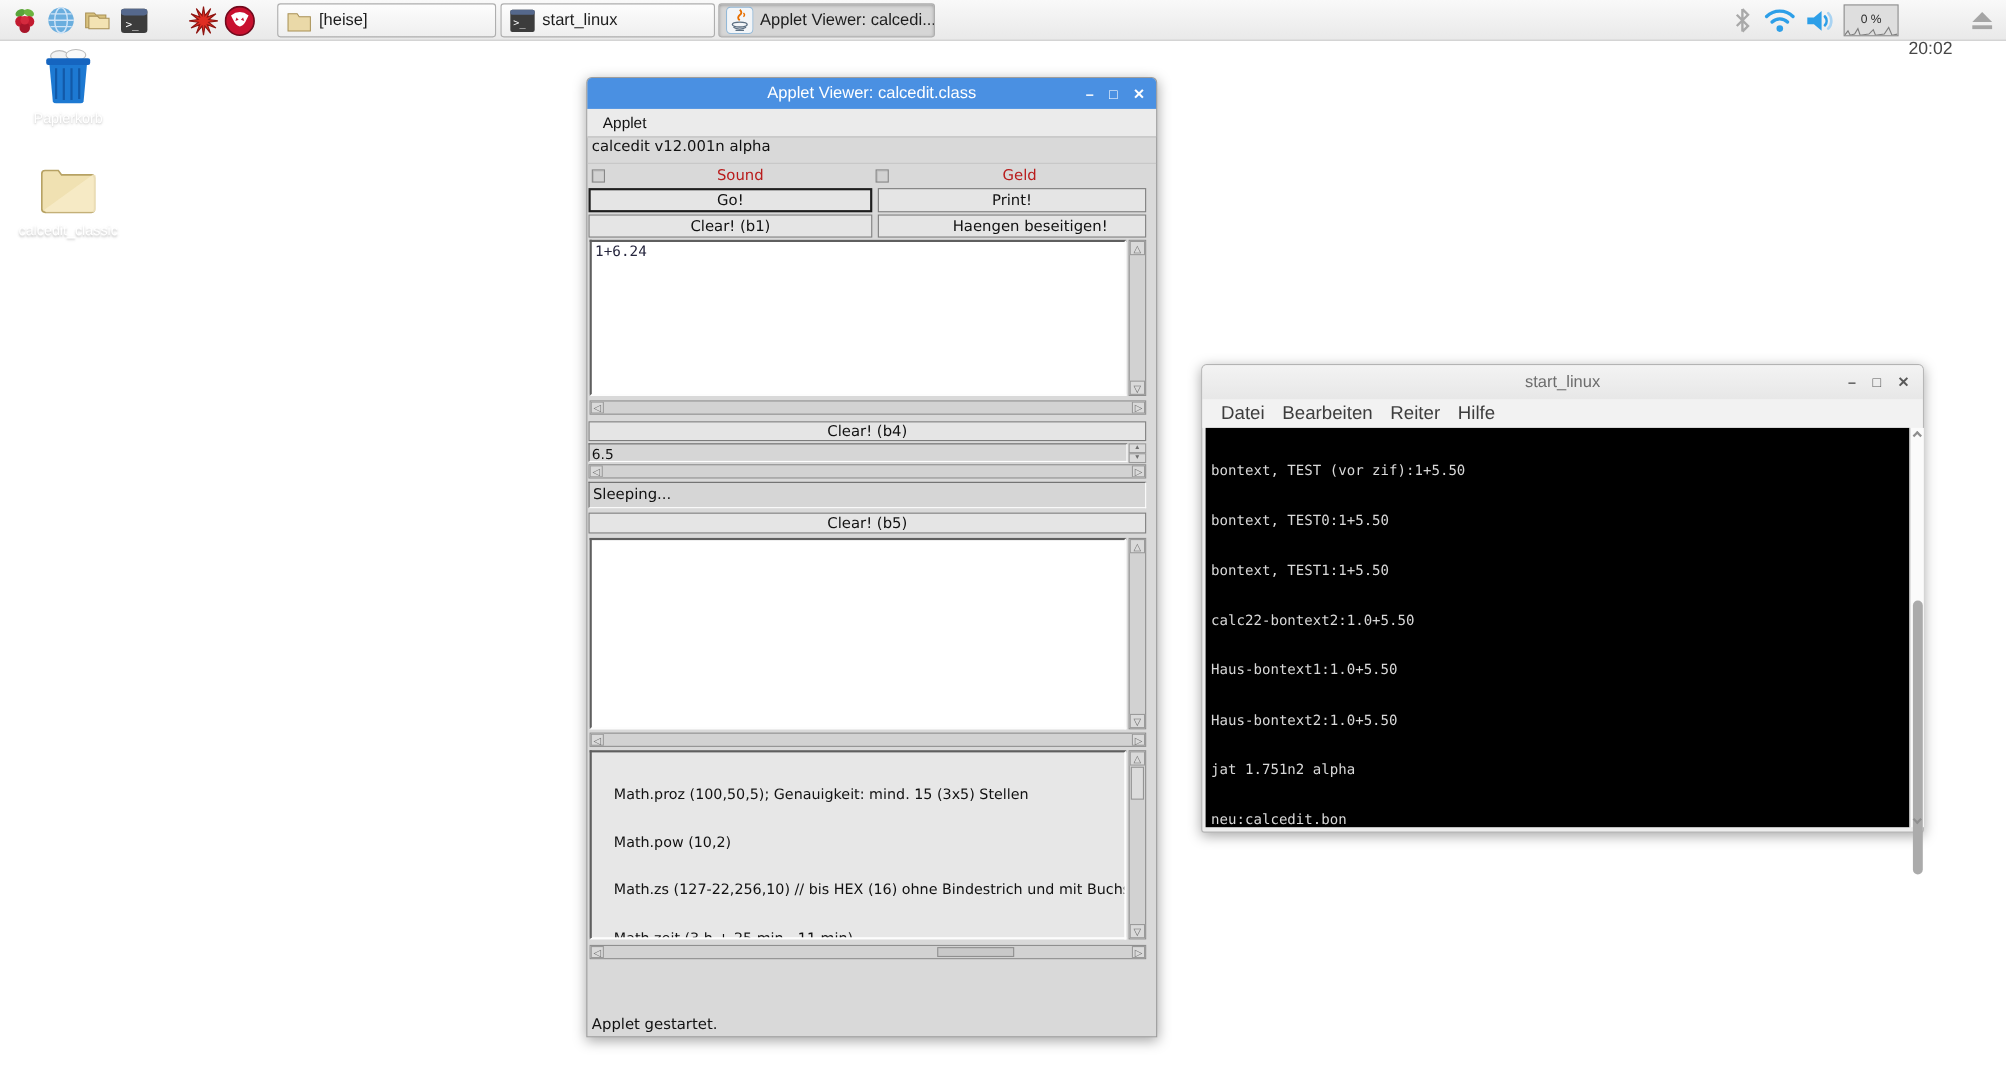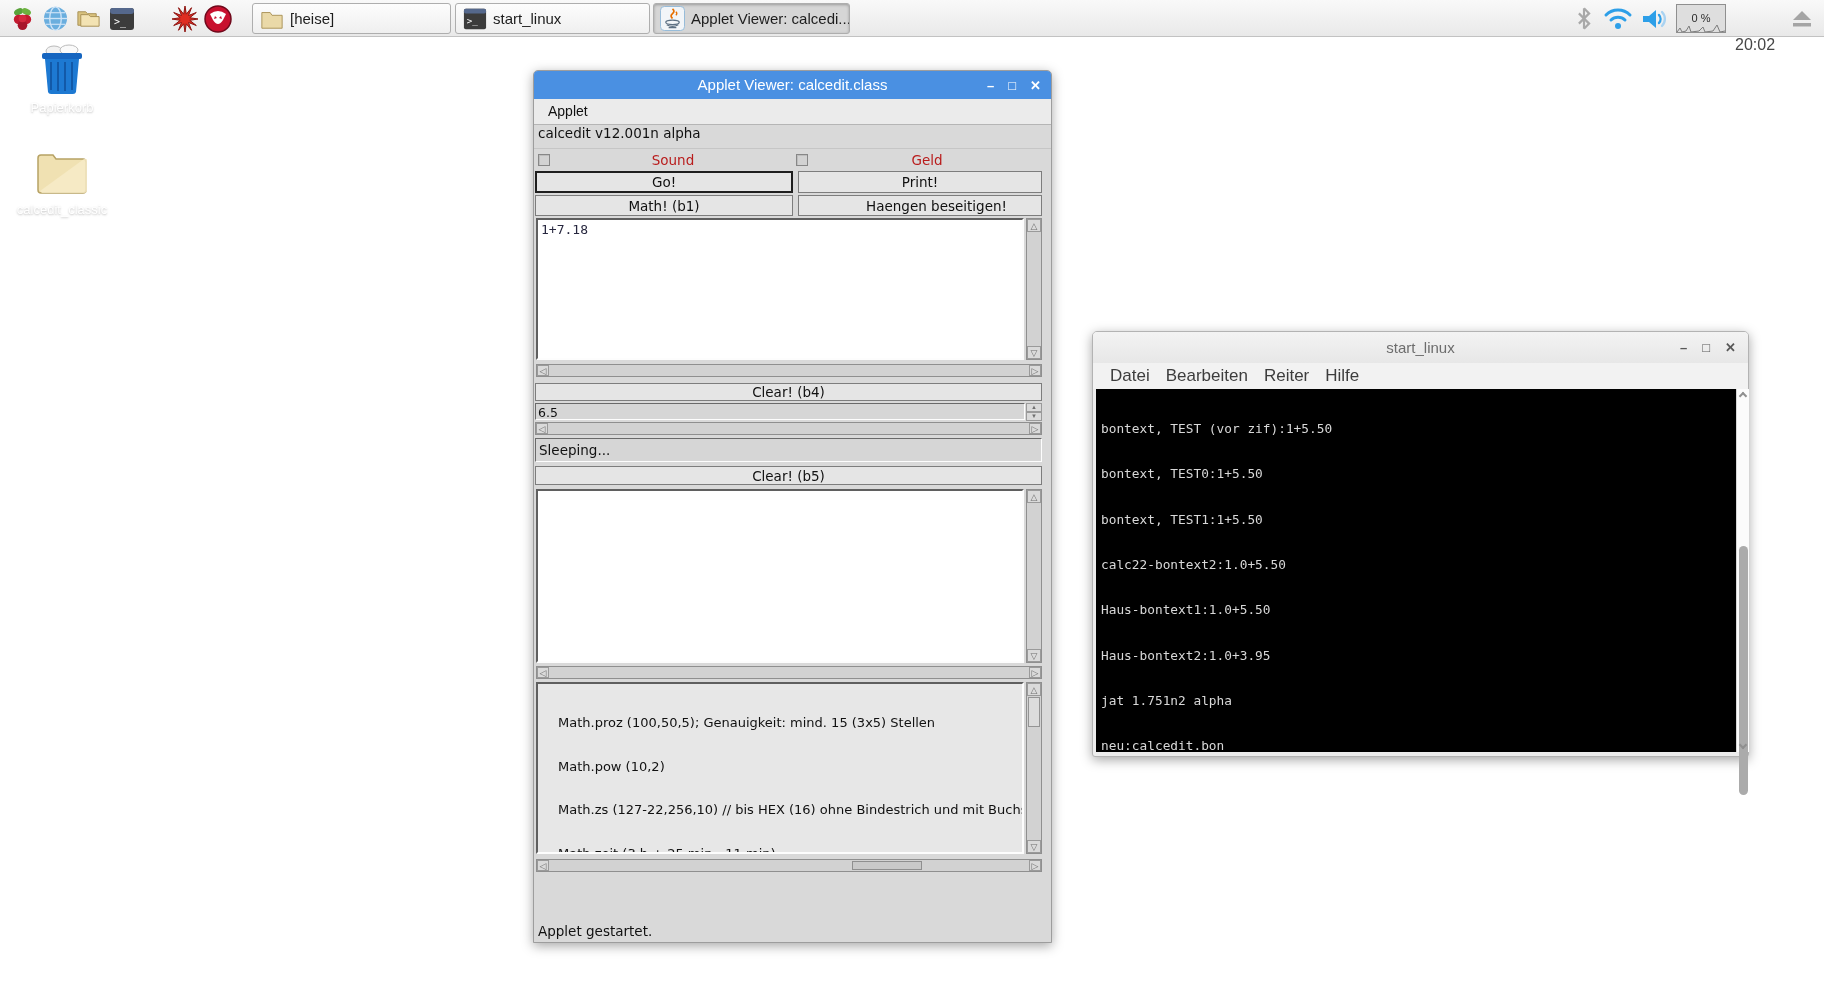--- a/index.html
+++ b/index.html
@@ -251,25 +251,25 @@
     <div class="cb-row">
       <span class="checkbox" style="left:4px;"></span>
       <span class="cb-label" style="left:20px; width:238px;">Sound</span>
       <span class="checkbox" style="left:262px;"></span>
       <span class="cb-label" style="left:278px; width:230px;">Geld</span>
     </div>
 
     <div class="awt-btn default" style="left:1px; top:100px; width:258px; height:22px;">Go!</div>
     <div class="awt-btn" style="left:264px; top:100px; width:244px; height:22px;">Print!</div>
 
-    <div class="awt-btn" style="left:1px; top:124px; width:258px; height:21px;">Math! (b1)</div>
+    <div class="awt-btn" style="left:1px; top:124px; width:258px; height:21px;">Clear! (b1)</div>
     <div class="awt-btn" style="left:264px; top:124px; width:244px; height:21px;padding-left:33px;">Haengen beseitigen!</div>
 
     <div class="sunken-white" style="left:2px; top:147px; width:488px; height:142px;">
-      <div class="ta-text">1+7.18</div>
+      <div class="ta-text">1+6.24</div>
     </div>
     <div class="vsb" style="left:492px; top:147px; height:142px;">
       <span class="arr up">△</span>
       <span class="arr dn">▽</span>
     </div>
     <div class="hsb" style="left:2px; top:293px; width:506px;">
       <span class="arr lt">◁</span>
       <span class="arr rt">▷</span>
     </div>
 
@@ -350,21 +350,21 @@
       <span class="term-menuitem">Reiter</span>
       <span class="term-menuitem">Hilfe</span>
     </div>
     <div class="term-screen">
       <div class="term-text">
         <div>bontext, TEST (vor zif):1+5.50</div>
         <div>bontext, TEST0:1+5.50</div>
         <div>bontext, TEST1:1+5.50</div>
         <div>calc22-bontext2:1.0+5.50</div>
         <div>Haus-bontext1:1.0+5.50</div>
-        <div>Haus-bontext2:1.0+3.95</div>
+        <div>Haus-bontext2:1.0+5.50</div>
         <div>jat 1.751n2 alpha</div>
         <div>neu:calcedit.bon</div>
         
         
         
         
         
         
         
         

